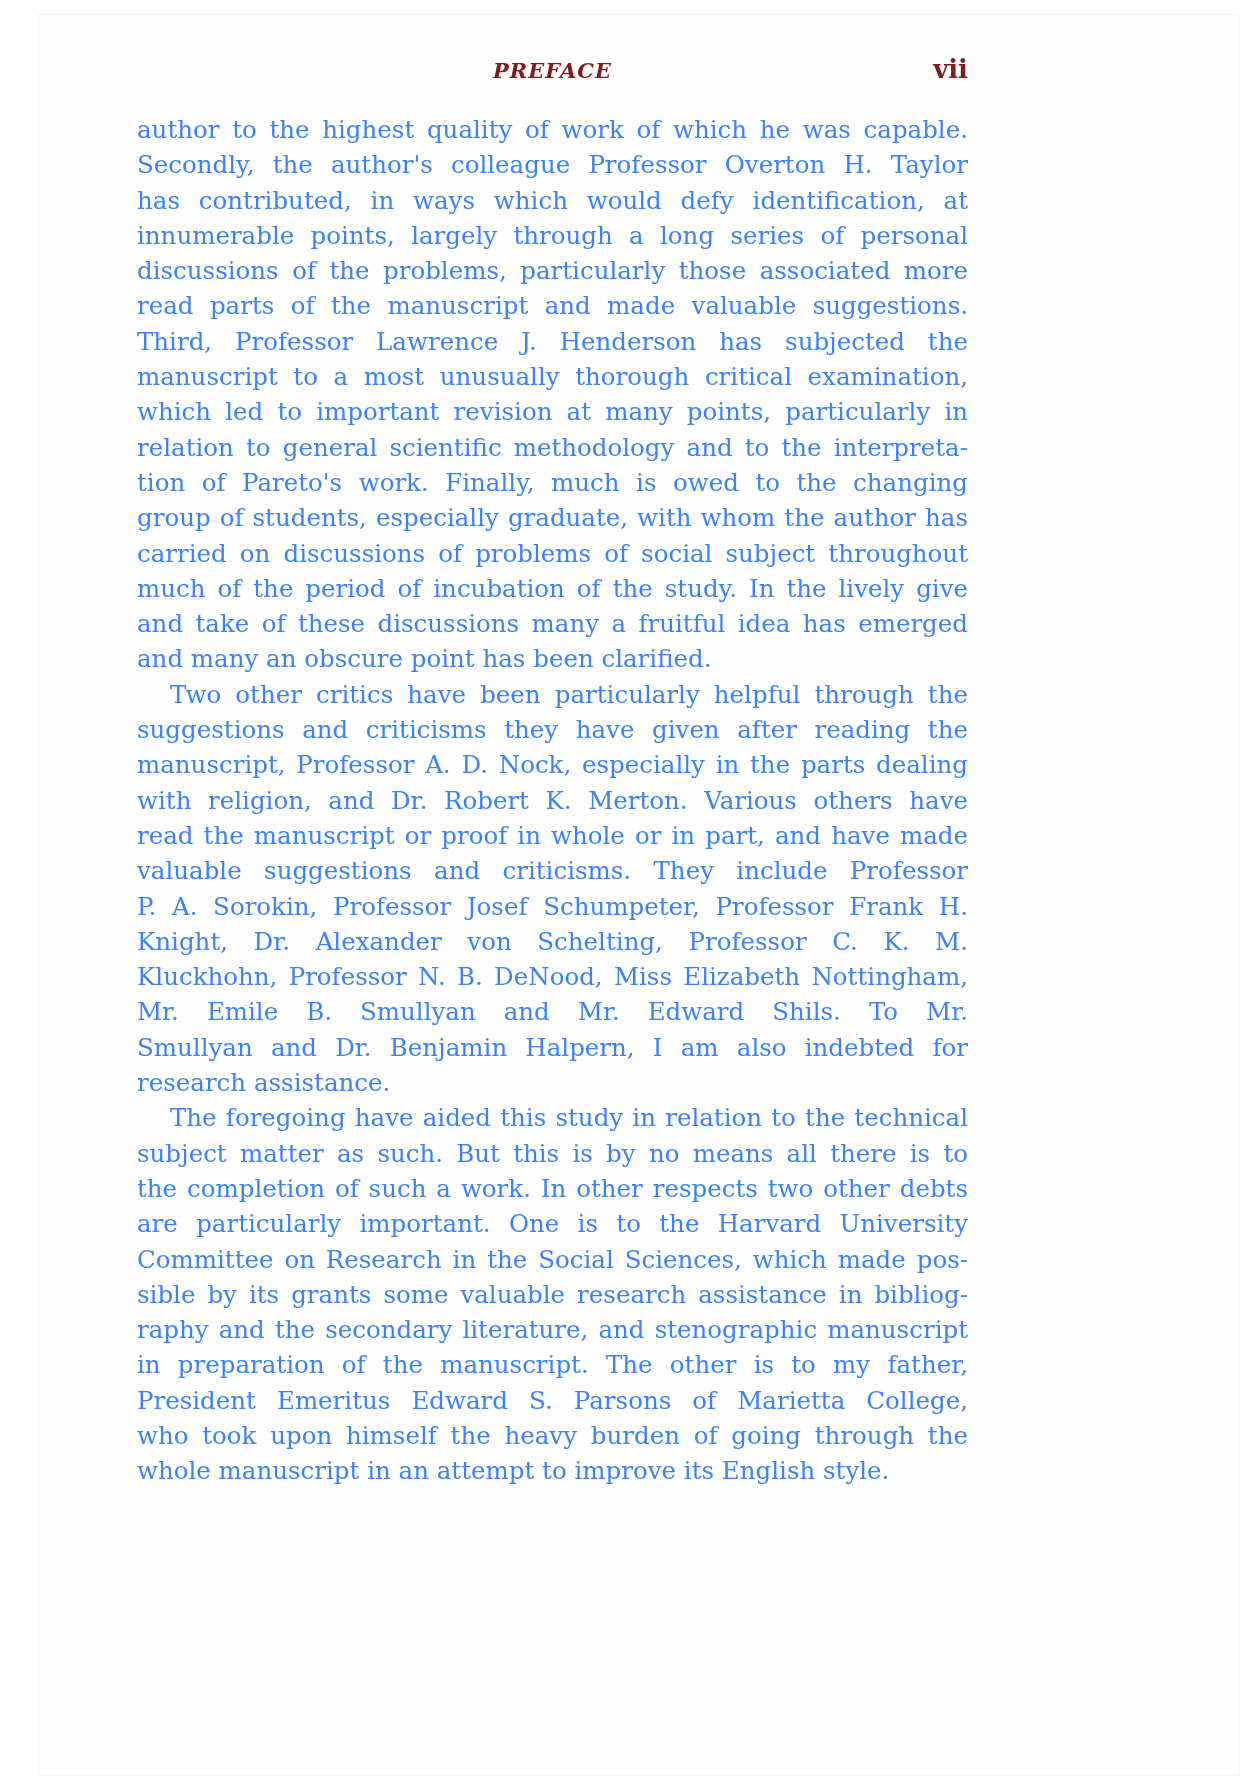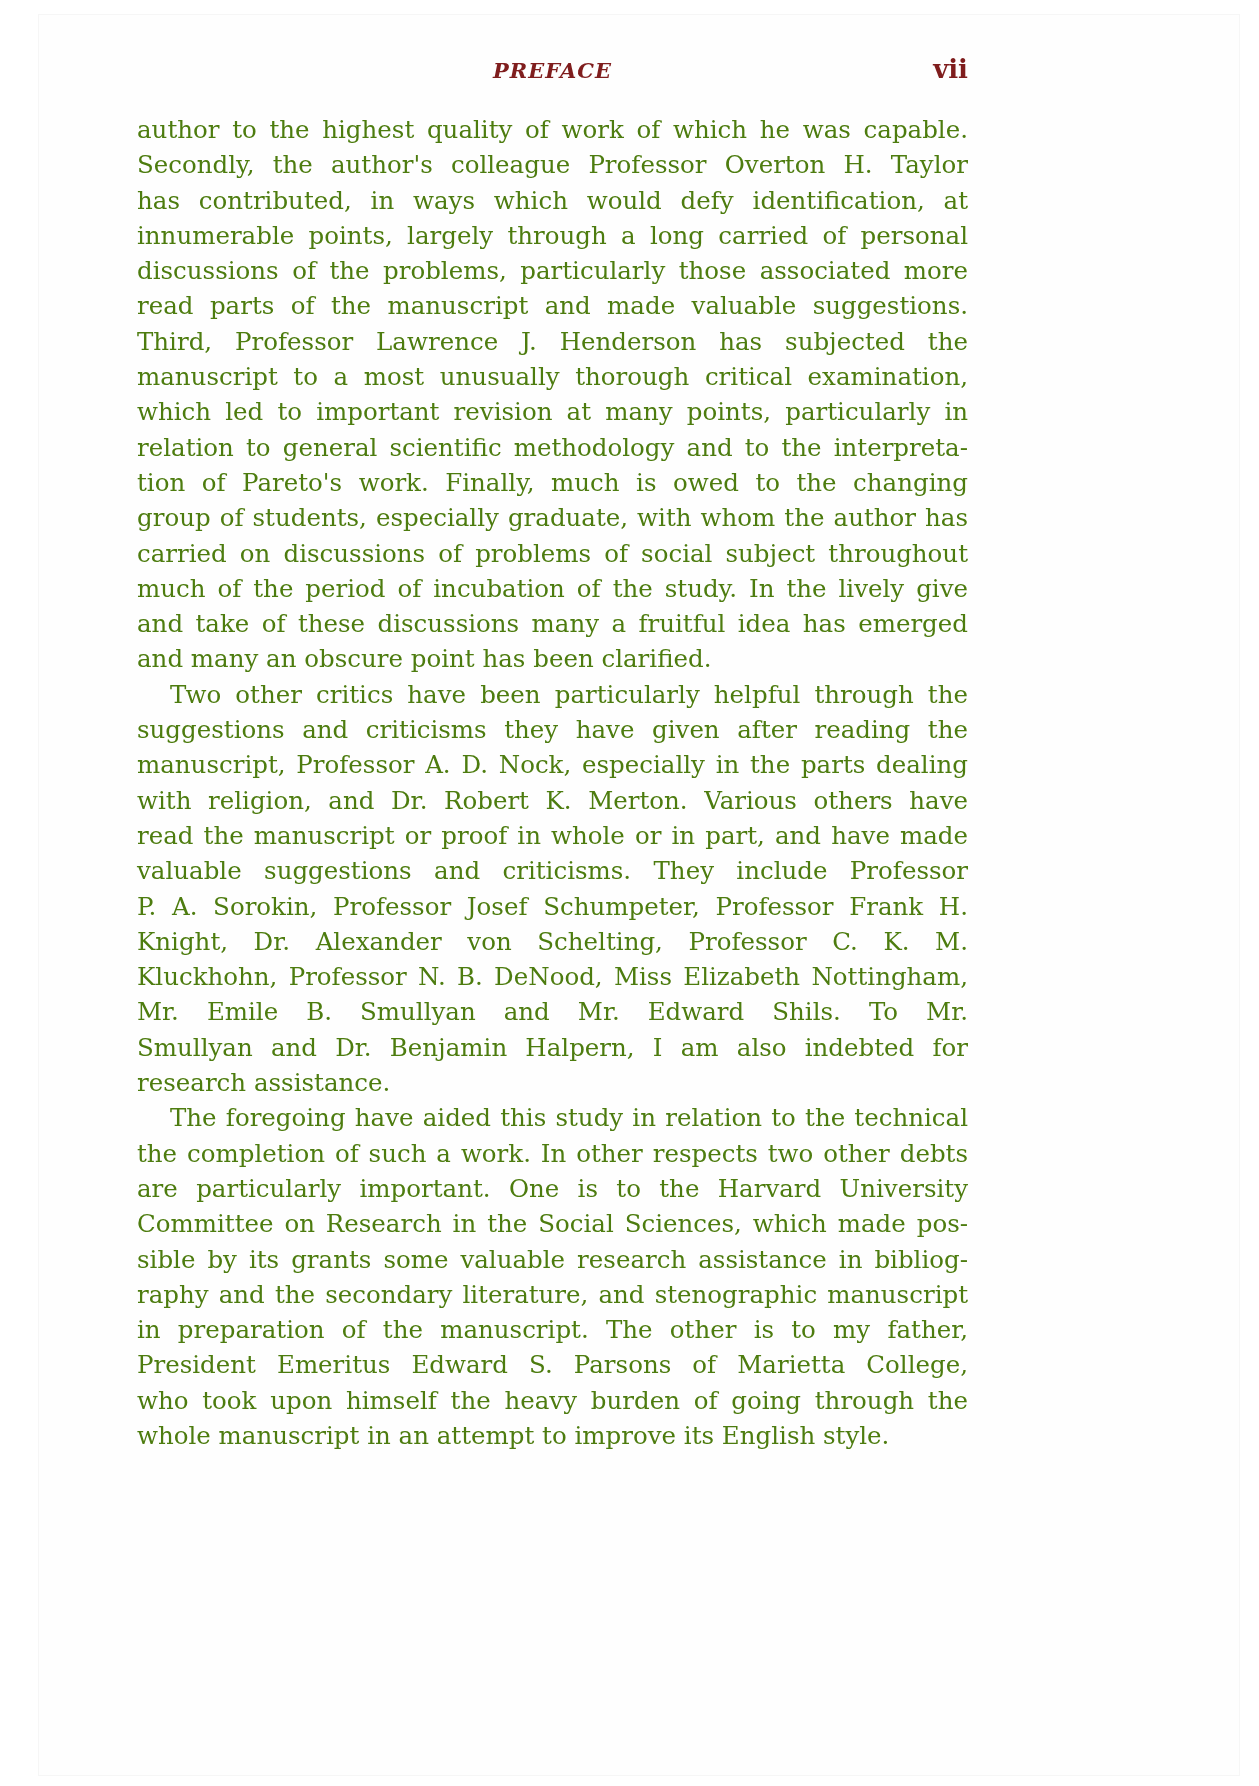--- a/index.html
+++ b/index.html
@@ -50,21 +50,21 @@
     font-size: 26px;
   }
   .text-block {
     position: absolute;
     left: 137px;
     top: 112px;
     width: 831px;
     font-family: "DejaVu Serif", "Liberation Serif", serif;
     font-size: 24.5px;
     line-height: 35.3px;
-    color: #4d7c0f;
+    color: #3b82f6;
   }
   .line {
     display: block;
     height: 35.3px;
     white-space: nowrap;
     text-align: justify;
     text-align-last: justify;
     overflow: visible;
   }
   .line.last {
@@ -82,21 +82,21 @@
 <div class="running-head">
   <span class="running-title">PREFACE</span>
   <span class="page-number">vii</span>
 </div>
 
 <div class="text-block" id="text-block">
     <div>
       <span class="line">author to the highest quality of work of which he was capable.</span>
       <span class="line">Secondly, the author's colleague Professor Overton H. Taylor</span>
       <span class="line">has contributed, in ways which would defy identification, at</span>
-      <span class="line">innumerable points, largely through a long carried of personal</span>
+      <span class="line">innumerable points, largely through a long series of personal</span>
       <span class="line">discussions of the problems, particularly those associated more</span>
       <span class="line">read parts of the manuscript and made valuable suggestions.</span>
       <span class="line">Third, Professor Lawrence J. Henderson has subjected the</span>
       <span class="line">manuscript to a most unusually thorough critical examination,</span>
       <span class="line">which led to important revision at many points, particularly in</span>
       <span class="line">relation to general scientific methodology and to the interpreta-</span>
       <span class="line">tion of Pareto's work.  Finally, much is owed to the changing</span>
       <span class="line">group of students, especially graduate, with whom the author has</span>
       <span class="line">carried on discussions of problems of social subject throughout</span>
       <span class="line">much of the period of incubation of the study.  In the lively give</span>
@@ -112,20 +112,21 @@
       <span class="line">valuable suggestions and criticisms.  They include Professor</span>
       <span class="line">P. A. Sorokin, Professor Josef Schumpeter, Professor Frank H.</span>
       <span class="line">Knight, Dr. Alexander von Schelting, Professor C. K. M.</span>
       <span class="line">Kluckhohn, Professor N. B. DeNood, Miss Elizabeth Nottingham,</span>
       <span class="line">Mr. Emile B. Smullyan and Mr. Edward Shils.  To Mr.</span>
       <span class="line">Smullyan and Dr. Benjamin Halpern, I am also indebted for</span>
       <span class="line last">research assistance.</span>
     </div>
     <div>
       <span class="line indent">The foregoing have aided this study in relation to the technical</span>
+      <span class="line">subject matter as such.  But this is by no means all there is to</span>
       <span class="line">the completion of such a work.  In other respects two other debts</span>
       <span class="line">are particularly important.  One is to the Harvard University</span>
       <span class="line">Committee on Research in the Social Sciences, which made pos-</span>
       <span class="line">sible by its grants some valuable research assistance in bibliog-</span>
       <span class="line">raphy and the secondary literature, and stenographic manuscript</span>
       <span class="line">in preparation of the manuscript.  The other is to my father,</span>
       <span class="line">President Emeritus Edward S. Parsons of Marietta College,</span>
       <span class="line">who took upon himself the heavy burden of going through the</span>
       <span class="line last">whole manuscript in an attempt to improve its English style.</span>
     </div>

